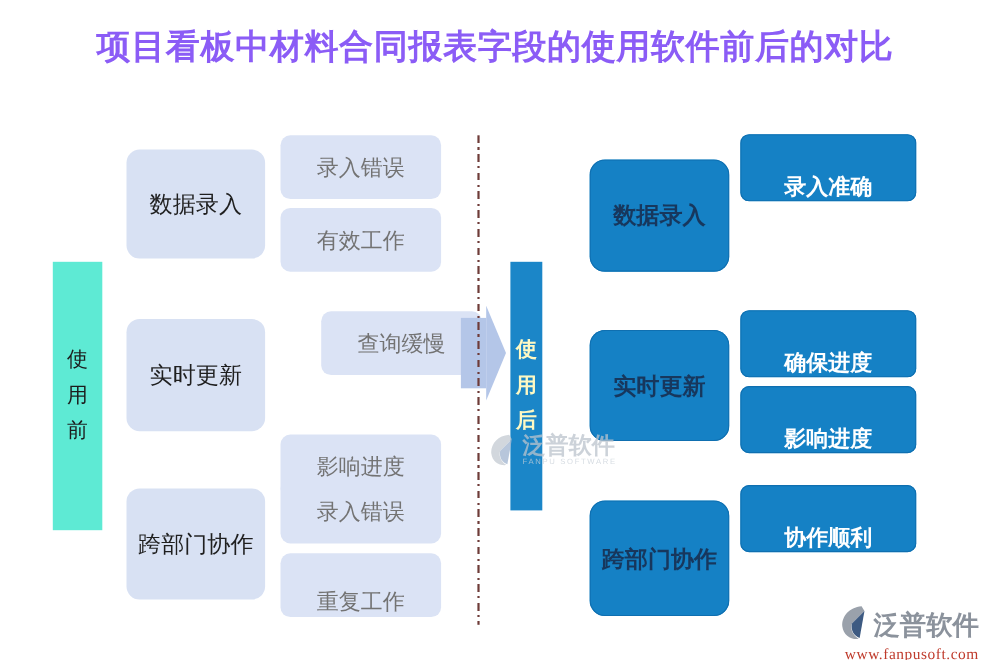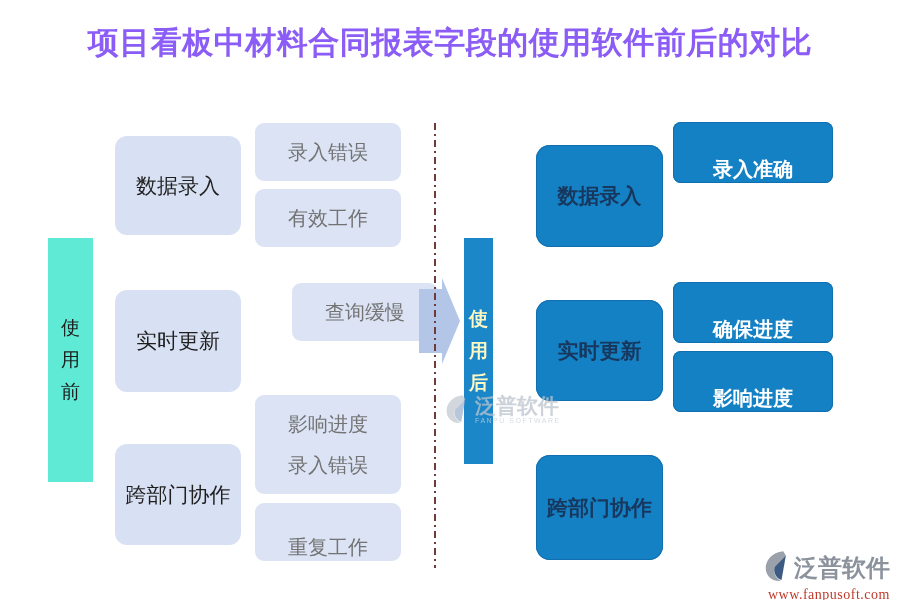--- a/index.html
+++ b/index.html
@@ -131,20 +131,23 @@
   <div class="item-r" style="top:282px;">
     <span>确保进度</span>
   </div>
   <div class="item-r" style="top:351px;">
     <span>影响进度</span>
   </div>
 
   <div class="cat-r" style="top:455px;height:105px;">
     <span>跨部门协作</span>
   </div>
+  <div class="item-r" style="top:441px;">
+    <span>协作顺利</span>
+  </div>
 
   <div class="wm-center">
     <span class="swoosh">
       <svg width="26" height="30" viewBox="0 0 32 36">
         <path d="M22 1 C9 2 1 12 2 22 C3 31 11 36 19 35 C13 31 10 25 12 19 L25 6 Z" fill="#c3cad2"></path>
         <path d="M12 19 C10.5 26 14 32 20 34 L25 6 Z" fill="#9fb4cf"></path>
       </svg>
     </span>
     <span class="wm-txt">
       <span class="wm-brand">泛普软件</span>

